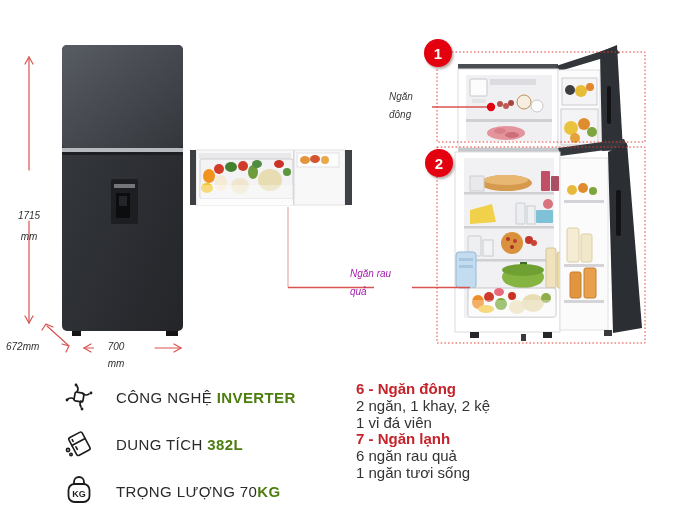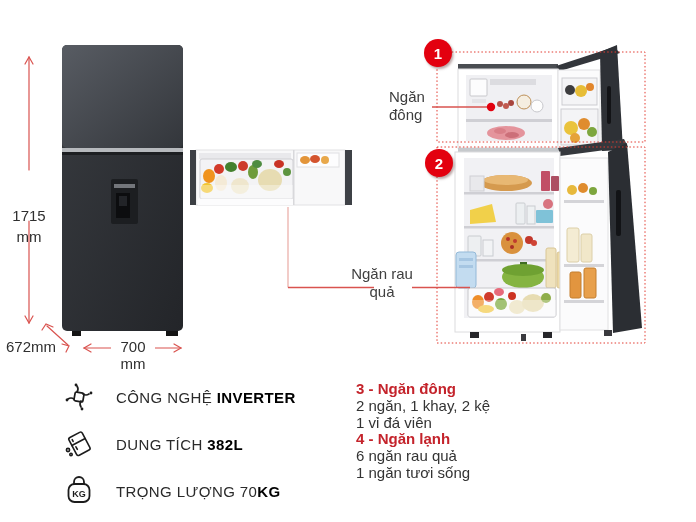--- a/index.html
+++ b/index.html
@@ -9,33 +9,33 @@
 
   
   .badge{position:absolute;z-index:4;width:28px;height:28px;border-radius:50%;
          background:#e3000f;color:#fff;font-weight:bold;font-size:15px;
          display:flex;align-items:center;justify-content:center;
          box-shadow:1.5px 2px 2.5px rgba(60,0,0,.35);}
   .badge-1{left:424px;top:39px;}
   .badge-2{left:425px;top:149px;}
 
   
-  .lbl{position:absolute;z-index:3;font-size:15px;color:#2f2f2f;line-height:18px;}
+  .lbl{position:absolute;z-index:3;font-size:10px;color:#2f2f2f;line-height:18px;font-style:italic;}
   .lbl-height{left:6px;top:173px;width:46px;text-align:center;line-height:21px;margin-top:32px;}
   .lbl-depth{left:6px;top:338px;}
-  .lbl-width{left:111px;top:338px;width:44px;text-align:center;line-height:17px;background:#fff;}
+  .lbl-width{left:94px;top:338px;width:44px;text-align:center;line-height:17px;background:#fff;}
   .lbl-freezer{left:389px;top:88px;width:46px;text-align:left;line-height:17.5px;color:#3c3c3c;}
-  .lbl-veg{left:350px;top:265px;width:64px;text-align:center;line-height:17.5px;color:#404040;background:transparent;}
+  .lbl-veg{left:350px;top:265px;width:64px;line-height:17.5px;color:#a21caf;background:transparent;}
 
   
   .specs{position:absolute;left:62px;top:379px;z-index:3;}
   .spec-row{display:flex;align-items:center;margin-bottom:11px;}
   .spec-icon{width:34px;height:36px;display:flex;align-items:center;justify-content:center;margin-right:20px;flex:0 0 34px;}
   .spec-text{font-size:15px;letter-spacing:.4px;color:#2a2a2a;white-space:nowrap;}
-  .spec-text b{font-weight:bold;color:#000000;}
+  .spec-text b{font-weight:bold;color:#4d7c0f;}
 
   
   .notes{position:absolute;left:356px;top:381px;width:290px;z-index:3;font-size:15px;line-height:16.8px;color:#333;}
   .note{margin:0;}
   .note-heading{font-weight:bold;color:#c4232b;}
 </style>
 </head>
 <body>
 
 <div class="stage">
@@ -296,21 +296,21 @@
           <rect x="5.5" y="11" width="21" height="18" rx="6"></rect>
           <text x="16" y="24" text-anchor="middle" font-size="9" font-weight="bold" fill="#1c1c1c" stroke="none" font-family="Liberation Sans, sans-serif">KG</text>
         </svg>
       </span>
       <span class="spec-text"><span>TRỌNG LƯỢNG 70</span><b>KG</b></span>
     </div>
 
   </div>
 
   <div class="notes">
-    <div class="note note-heading">3 - Ngăn đông</div>
+    <div class="note note-heading">6 - Ngăn đông</div>
     <div class="note">2 ngăn, 1 khay, 2 kệ</div>
     <div class="note">1 vỉ đá viên</div>
-    <div class="note note-heading">4 - Ngăn lạnh</div>
+    <div class="note note-heading">7 - Ngăn lạnh</div>
     <div class="note">6 ngăn rau quả</div>
     <div class="note">1 ngăn tươi sống</div>
   </div>
 
 </div>
 
 </body></html>

